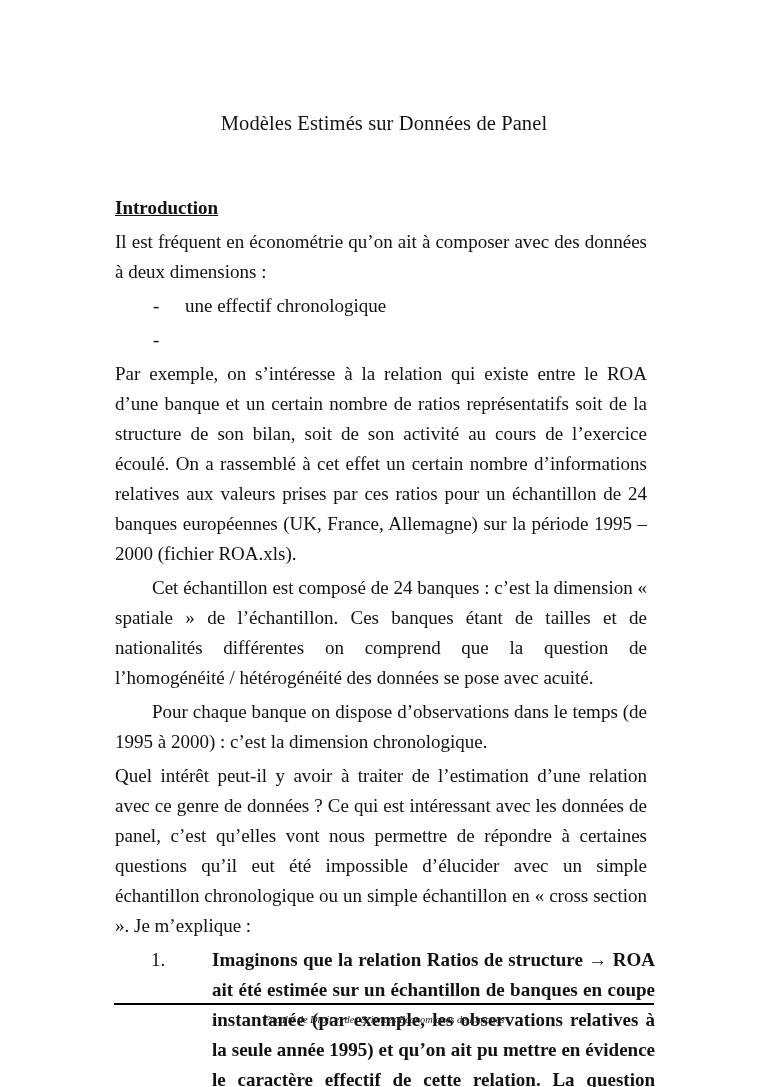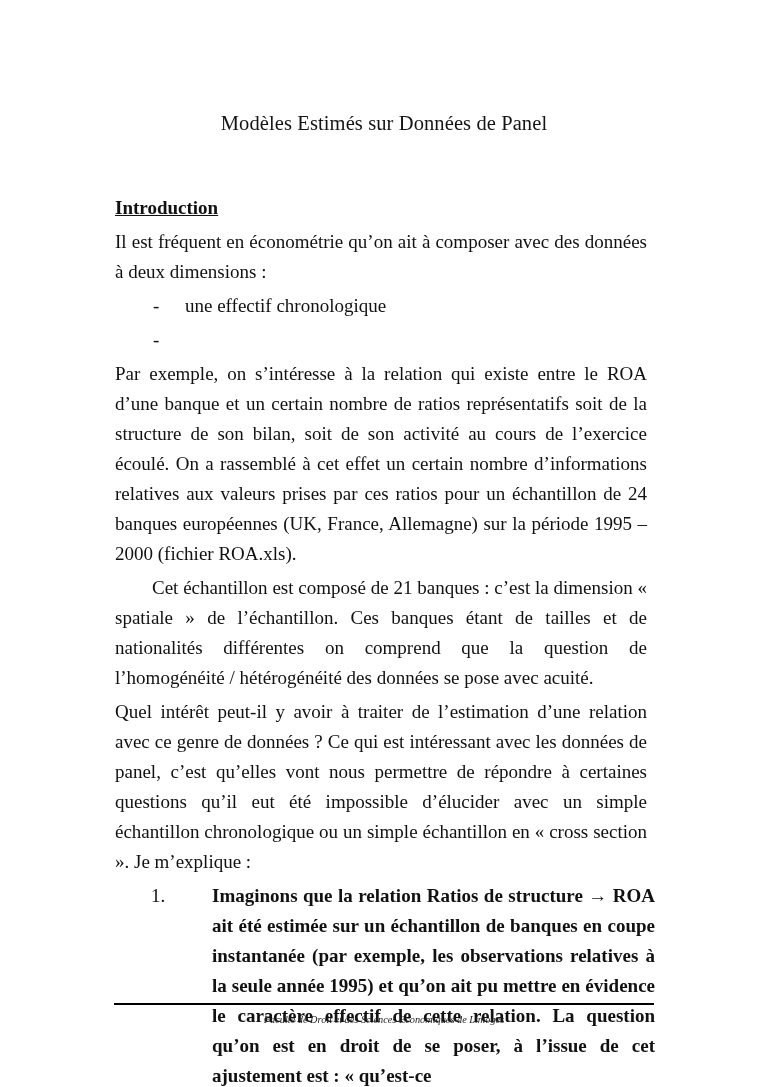--- a/index.html
+++ b/index.html
@@ -112,21 +112,22 @@
 
     <div class="bullet">
       <span class="dash">-</span>
       <span>une effectif chronologique</span>
     </div>
     <div class="bullet">
       <span class="dash">-</span>
     </div>
 
     <p>Par exemple, on s’intéresse à la relation qui existe entre le ROA d’une banque et un certain nombre de ratios représentatifs soit de la structure de son bilan, soit de son activité au cours de l’exercice écoulé. On a rassemblé à cet effet un certain nombre d’informations relatives aux valeurs prises par ces ratios pour un échantillon de 24 banques européennes (UK, France, Allemagne) sur la période 1995 – 2000 (fichier ROA.xls).</p>
-    <p class="indent">Cet échantillon est composé de 21 banques : c’est la dimension « spatiale » de l’échantillon. Ces banques étant de tailles et de nationalités différentes on comprend que la question de l’homogénéité / hétérogénéité des données se pose avec acuité.</p>
+    <p class="indent">Cet échantillon est composé de 24 banques : c’est la dimension « spatiale » de l’échantillon. Ces banques étant de tailles et de nationalités différentes on comprend que la question de l’homogénéité / hétérogénéité des données se pose avec acuité.</p>
+    <p class="indent">Pour chaque banque on dispose d’observations dans le temps (de 1995 à 2000) : c’est la dimension chronologique.</p>
     <p>Quel intérêt peut-il y avoir à traiter de l’estimation d’une relation avec ce genre de données ? Ce qui est intéressant avec les données de panel, c’est qu’elles vont nous permettre de répondre à certaines questions qu’il eut été impossible d’élucider avec un simple échantillon chronologique ou un simple échantillon en « cross section ». Je m’explique :</p>
 
     <div class="numbered">
       <span class="num">1.</span>
       <span class="num-text">Imaginons que la relation Ratios de structure → ROA ait été estimée sur un échantillon de banques en coupe instantanée (par exemple, les observations relatives à la seule année 1995) et qu’on ait pu mettre en évidence le caractère effectif de cette relation. La question qu’on est en droit de se poser, à l’issue de cet ajustement est : « qu’est-ce</span>
     </div>
 
   </div>
 
   <div class="footer-rule"></div>

